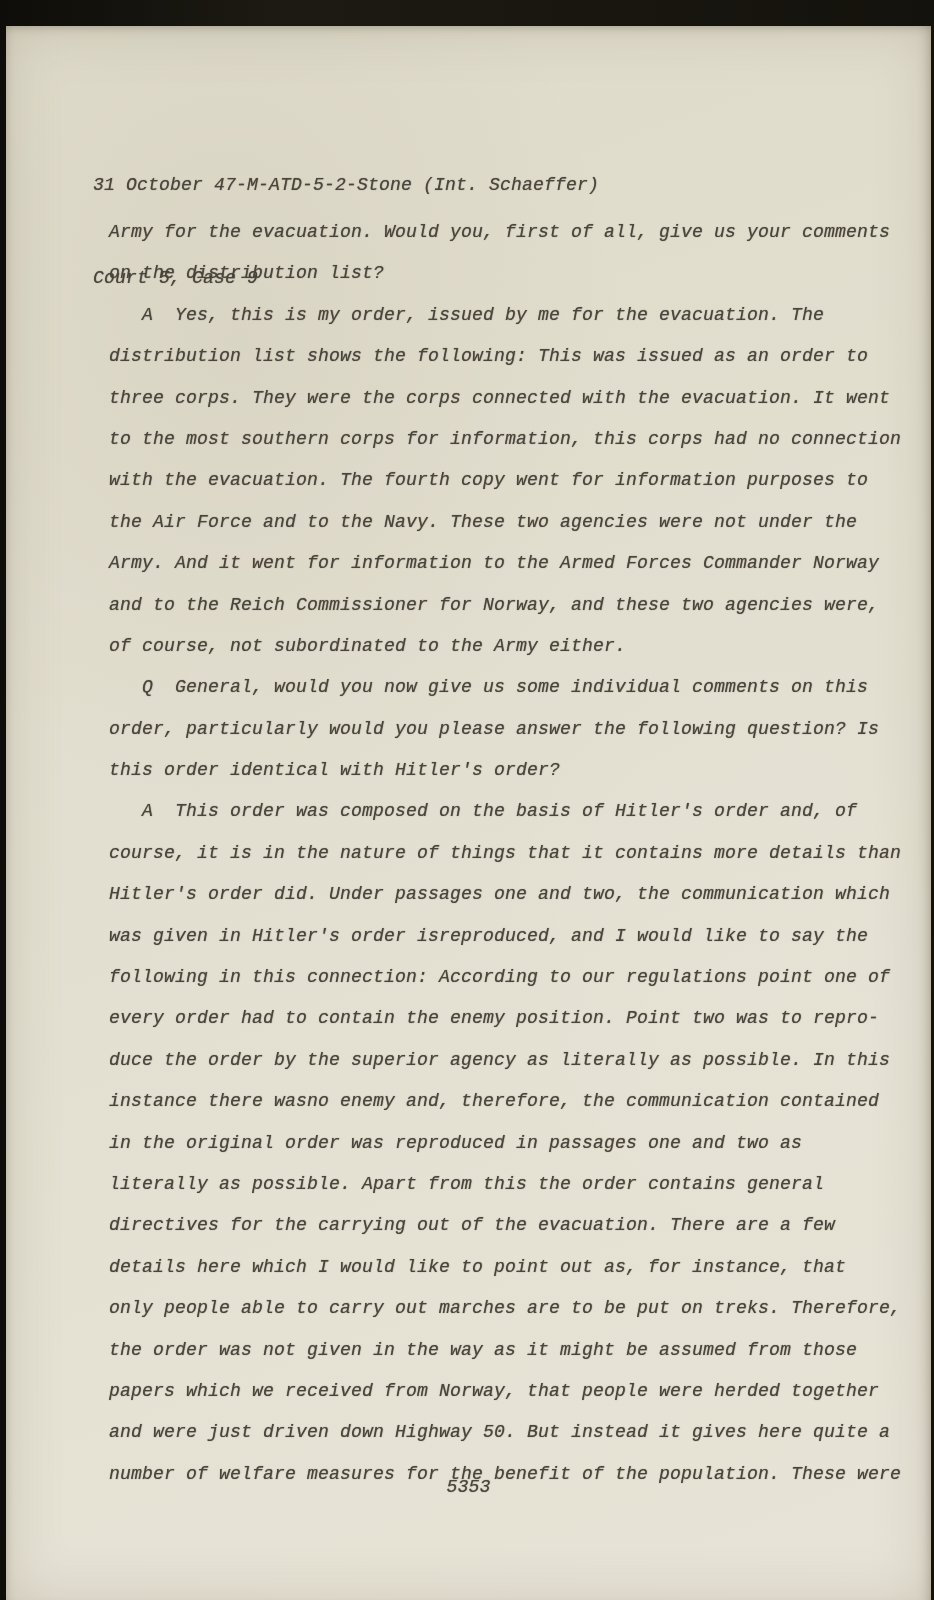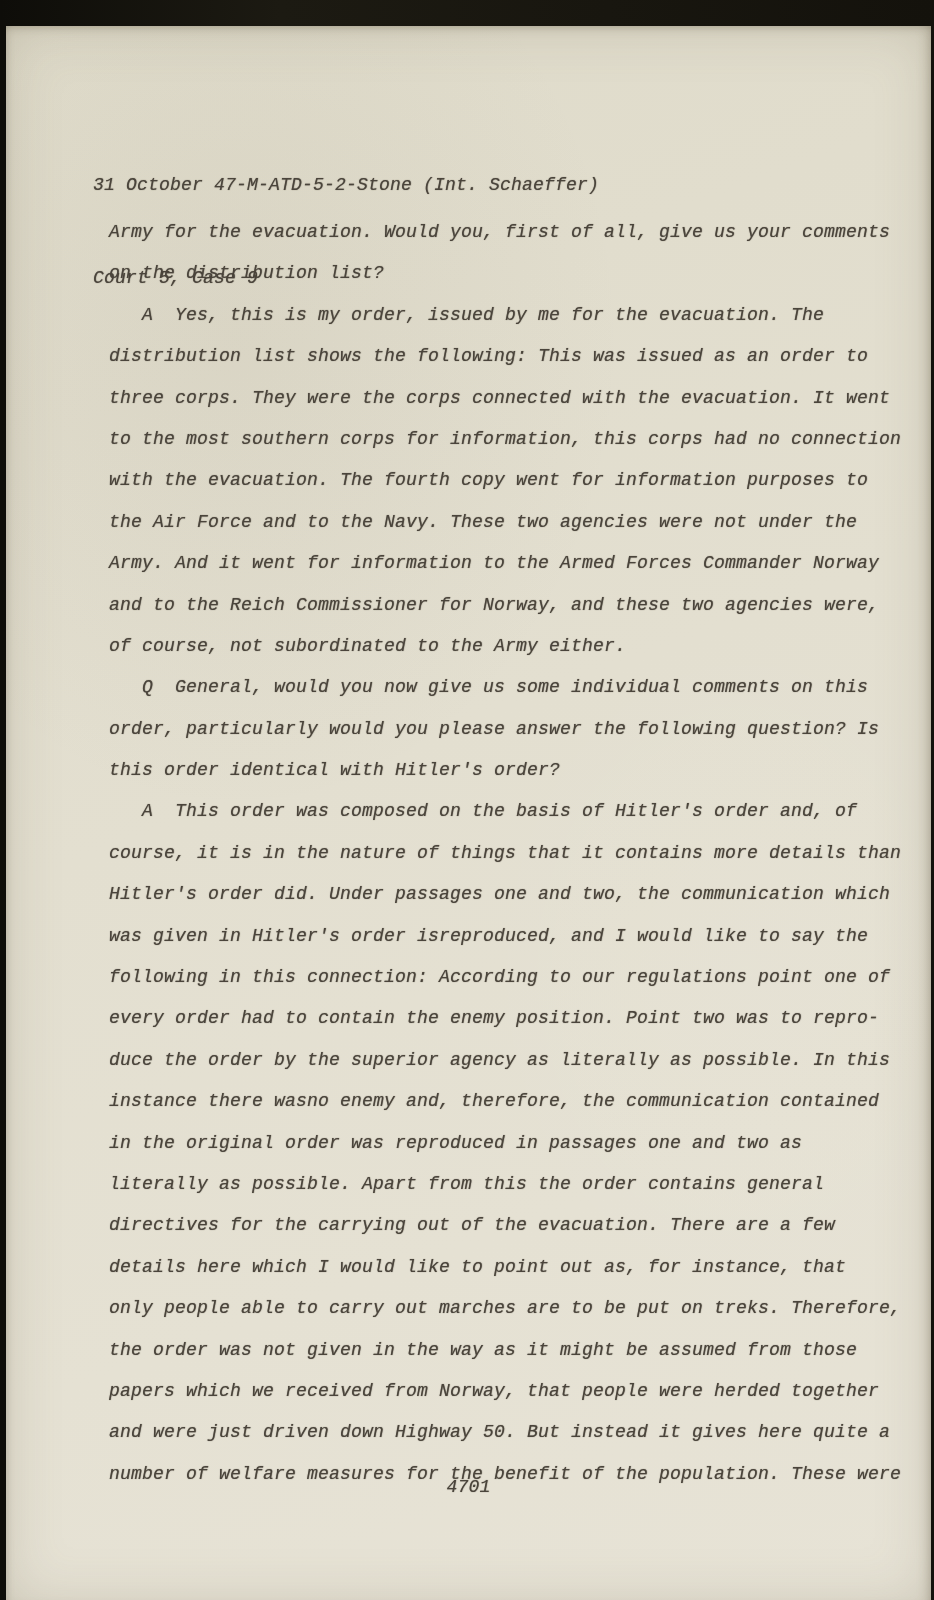--- a/index.html
+++ b/index.html
@@ -75,16 +75,16 @@
 <div class="scan-backing">
   <div class="paper">
 
     <div class="doc-header typed">
       <div>31 October 47-M-ATD-5-2-Stone (Int. Schaeffer)</div>
       <div>Court 5, Case 9</div>
     </div>
 
     <div class="doc-body typed"><div class="typed-line">Army for the evacuation. Would you, first of all, give us your comments</div><div class="typed-line">on the distribution list?</div><div class="typed-line">   A  Yes, this is my order, issued by me for the evacuation. The</div><div class="typed-line">distribution list shows the following: This was issued as an order to</div><div class="typed-line">three corps. They were the corps connected with the evacuation. It went</div><div class="typed-line">to the most southern corps for information, this corps had no connection</div><div class="typed-line">with the evacuation. The fourth copy went for information purposes to</div><div class="typed-line">the Air Force and to the Navy. These two agencies were not under the</div><div class="typed-line">Army. And it went for information to the Armed Forces Commander Norway</div><div class="typed-line">and to the Reich Commissioner for Norway, and these two agencies were,</div><div class="typed-line">of course, not subordinated to the Army either.</div><div class="typed-line">   Q  General, would you now give us some individual comments on this</div><div class="typed-line">order, particularly would you please answer the following question? Is</div><div class="typed-line">this order identical with Hitler's order?</div><div class="typed-line">   A  This order was composed on the basis of Hitler's order and, of</div><div class="typed-line">course, it is in the nature of things that it contains more details than</div><div class="typed-line">Hitler's order did. Under passages one and two, the communication which</div><div class="typed-line">was given in Hitler's order isreproduced, and I would like to say the</div><div class="typed-line">following in this connection: According to our regulations point one of</div><div class="typed-line">every order had to contain the enemy position. Point two was to repro-</div><div class="typed-line">duce the order by the superior agency as literally as possible. In this</div><div class="typed-line">instance there wasno enemy and, therefore, the communication contained</div><div class="typed-line">in the original order was reproduced in passages one and two as</div><div class="typed-line">literally as possible. Apart from this the order contains general</div><div class="typed-line">directives for the carrying out of the evacuation. There are a few</div><div class="typed-line">details here which I would like to point out as, for instance, that</div><div class="typed-line">only people able to carry out marches are to be put on treks. Therefore,</div><div class="typed-line">the order was not given in the way as it might be assumed from those</div><div class="typed-line">papers which we received from Norway, that people were herded together</div><div class="typed-line">and were just driven down Highway 50. But instead it gives here quite a</div><div class="typed-line">number of welfare measures for the benefit of the population. These were</div></div>
 
-    <div class="page-number typed">4701</div>
+    <div class="page-number typed">5353</div>
 
   </div>
 </div>
 
 </body></html>

